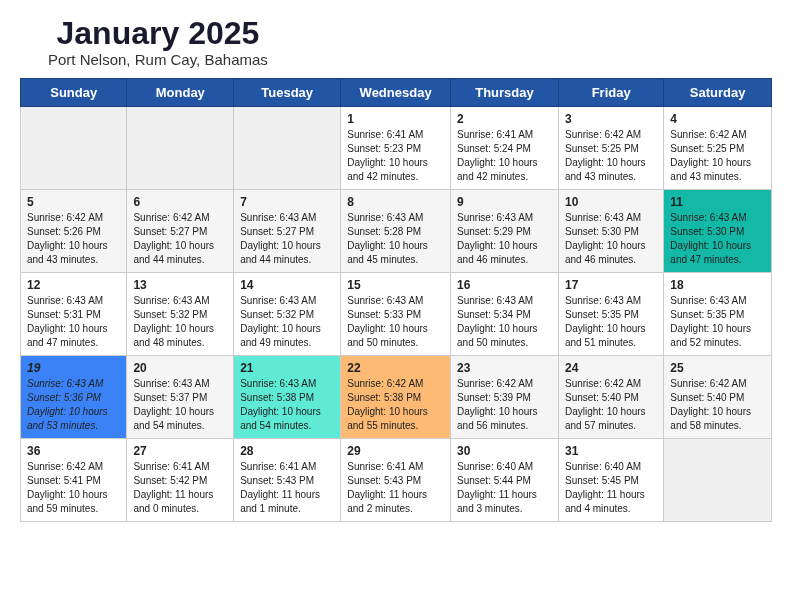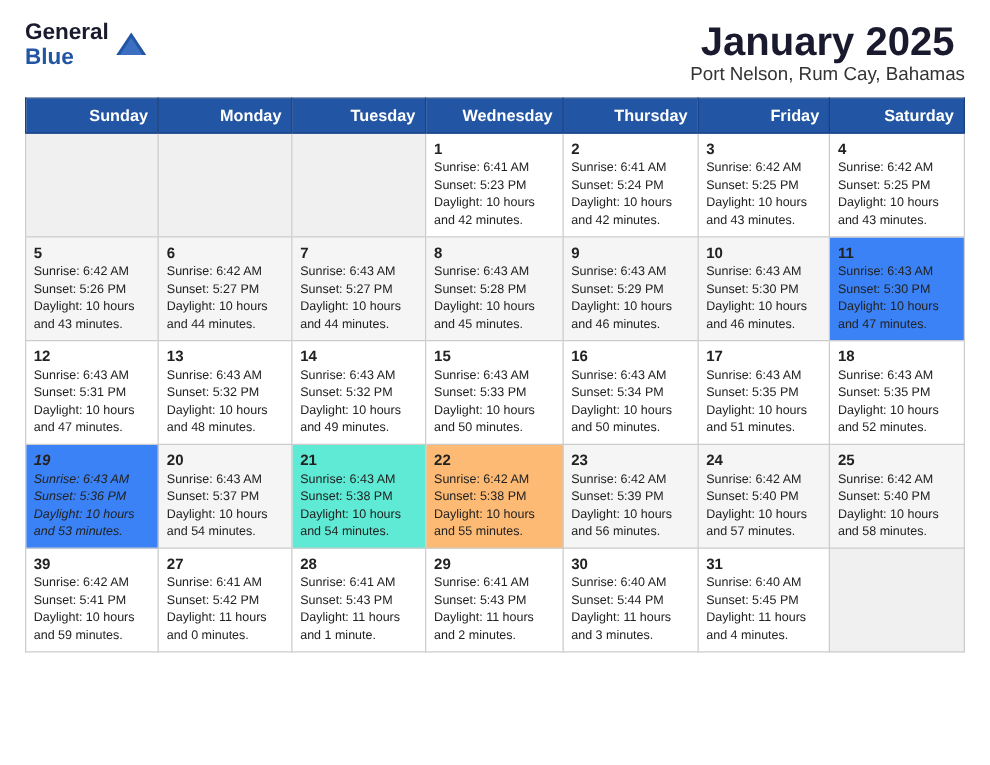--- a/index.html
+++ b/index.html
@@ -52,21 +52,21 @@
     .calendar {
       width: 100%;
       border-collapse: collapse;
       border: 1px solid #ccc;
     }
     .calendar th {
       background-color: #2255a4;
       color: #fff;
       font-size: 13px;
       font-weight: bold;
-      text-align: right;
+      text-align: center;
       padding: 6px 8px;
       border: 1px solid #1a4080;
     }
     .calendar td {
       vertical-align: top;
       border: 1px solid #ccc;
       padding: 5px 6px;
       width: 113px;
       min-height: 80px;
       font-size: 10.5px;
@@ -89,32 +89,20 @@
     }
     .empty-cell {
       background: #f0f0f0 !important;
     }
   </style>
 </head>
 <body>
 
 <div class="container">
   <div class="header-row">
-    <div class="logo">
-      <div>
-        <div class="logo-text">
-          <span class="logo-general">General</span><br>
-          <span class="logo-blue">Blue</span>
-        </div>
-      </div>
-      <svg class="logo-icon" viewBox="0 0 28 28">
-        <polygon points="14,4 26,22 2,22" fill="#2255a4"></polygon>
-        <polygon points="14,8 23,22 5,22" fill="#5588dd" opacity="0.5"></polygon>
-      </svg>
-    </div>
     <div class="title-block">
       <div class="calendar-title">January 2025</div>
       <div class="calendar-subtitle">Port Nelson, Rum Cay, Bahamas</div>
     </div>
   </div>
 
   <table class="calendar">
     <thead>
       <tr>
         <th>Sunday</th>
@@ -196,21 +184,21 @@
 Daylight: 10 hours
 and 46 minutes.</div>
           </td>
           <td style="background: rgb(245, 245, 245);">
             <span class="day-num">10</span>
             <div class="day-info" style="white-space: pre-line;">Sunrise: 6:43 AM
 Sunset: 5:30 PM
 Daylight: 10 hours
 and 46 minutes.</div>
           </td>
-          <td style="background: #3b82f6;">
+          <td style="background: #14b8a6;">
             <span class="day-num">11</span>
             <div class="day-info" style="white-space: pre-line;">Sunrise: 6:43 AM
 Sunset: 5:30 PM
 Daylight: 10 hours
 and 47 minutes.</div>
           </td>
         </tr>
         <tr>
           <td>
             <span class="day-num">12</span>
@@ -308,21 +296,21 @@
           <td style="background: rgb(245, 245, 245); margin-top: 12px;">
             <span class="day-num">25</span>
             <div class="day-info" style="white-space: pre-line;">Sunrise: 6:42 AM
 Sunset: 5:40 PM
 Daylight: 10 hours
 and 58 minutes.</div>
           </td>
         </tr>
         <tr>
           <td>
-            <span class="day-num">39</span>
+            <span class="day-num">36</span>
             <div class="day-info" style="white-space: pre-line;">Sunrise: 6:42 AM
 Sunset: 5:41 PM
 Daylight: 10 hours
 and 59 minutes.</div>
           </td>
           <td>
             <span class="day-num">27</span>
             <div class="day-info" style="white-space: pre-line;">Sunrise: 6:41 AM
 Sunset: 5:42 PM
 Daylight: 11 hours

